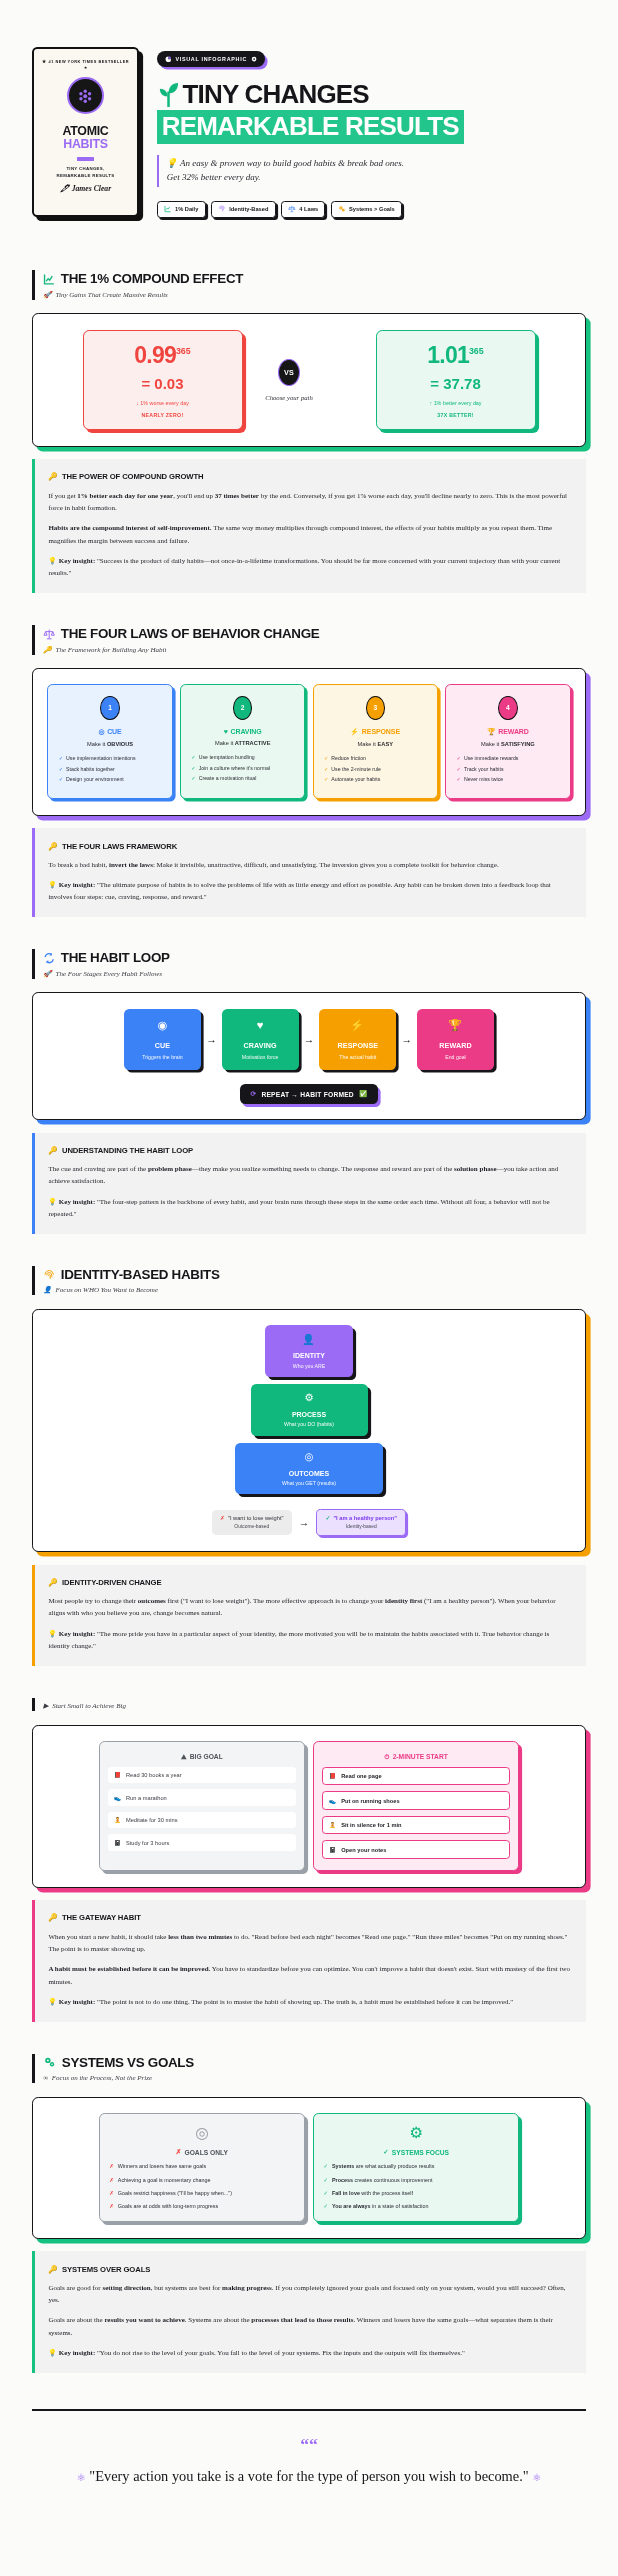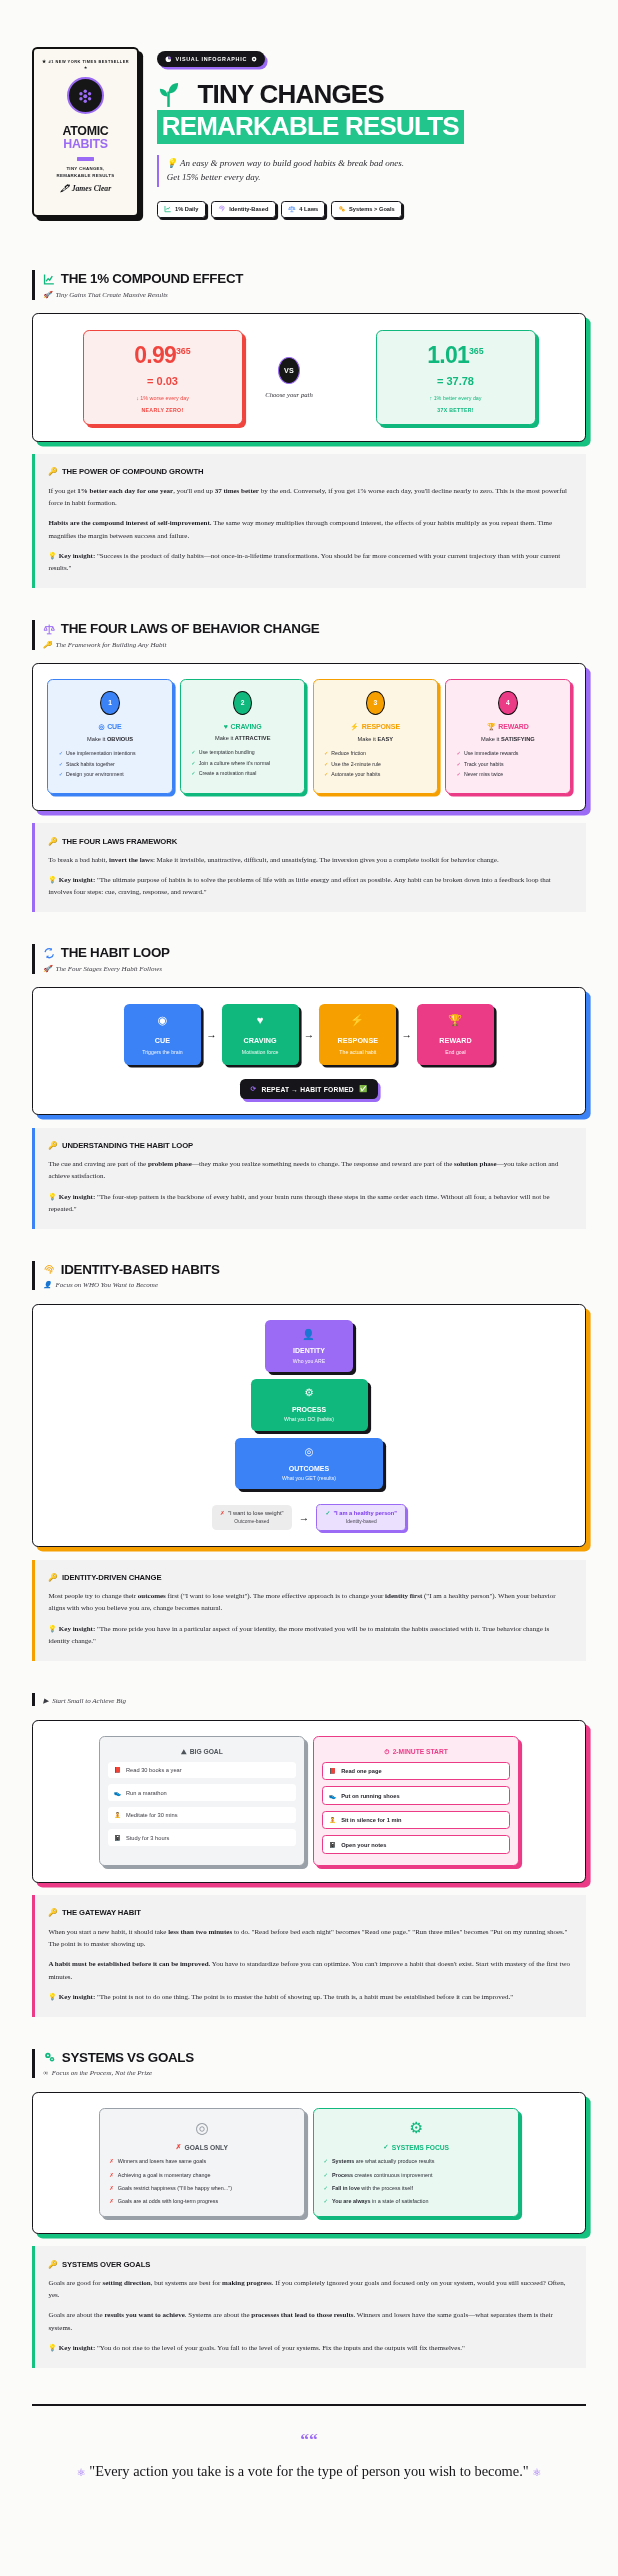--- a/index.html
+++ b/index.html
@@ -39,21 +39,21 @@
   .brule{width:17.5px;height:3.1px;background:#9b6bf5;margin:6.7px 0 5.7px 0;border-radius:0.5px;}
   .bsub{font-size:4.4px;font-weight:bold;letter-spacing:0.3px;text-align:center;line-height:1.5;color:#23232a;}
   .bauthor{margin-top:4.6px;font-family:"Liberation Serif",serif;font-style:italic;font-size:7.7px;font-weight:bold;display:flex;align-items:center;gap:2.1px;}
 
   .headmain{flex:1;padding-top:4.1px;}
   .badge{
     display:inline-flex;align-items:center;gap:4.1px;background:#15151a;color:#fff;
     border-radius:11.3px;padding:4.6px 8.2px;font-size:5.4px;font-weight:bold;letter-spacing:0.7px;
     box-shadow:2.6px 2.6px 0 #9b6bf5;
   }
-  .h1{font-size:26px;font-weight:900;letter-spacing:-0.8px;line-height:.98;margin-top:14.4px;display:flex;align-items:center;gap:18px;}
+  .h1{font-size:26px;font-weight:900;letter-spacing:-0.8px;line-height:.98;margin-top:14.4px;display:flex;align-items:center;gap:3px;}
   .h1 .sprout{flex:0 0 auto;}
   .h2band{background:#22c58b;color:#fff;font-size:26px;font-weight:900;letter-spacing:-0.8px;
     line-height:1.02;padding:3.1px 5.2px 4.6px 5.2px;display:inline-block;margin-top:1.5px;}
   .tagline{border-left:2.6px solid #9b6bf5;padding:2.1px 0 2.1px 8.2px;margin-top:11.3px;
     font-family:"Liberation Serif",serif;font-style:italic;font-size:9px;line-height:1.55;color:#2a2a30;max-width:340px;}
   .pills{display:flex;gap:5.2px;margin-top:13.4px;flex-wrap:wrap;}
   .pill{background:#fff;border:1.3px solid #15151a;border-radius:3.6px;padding:3.6px 6.2px;
     font-size:5.7px;font-weight:bold;display:flex;align-items:center;gap:3.6px;box-shadow:2.1px 2.1px 0 #15151a;}
 
   
@@ -70,21 +70,21 @@
   .panel.o{box-shadow:4.6px 4.6px 0 #f5a000;}
   .panel.k{box-shadow:4.6px 4.6px 0 #ec3b86;}
 
   
   .compound{display:flex;align-items:center;justify-content:center;gap:8px;}
   .ccard{flex:1;max-width:160px;border:1.5px solid;border-radius:6.2px;padding:13.4px 8.2px 11.3px;text-align:center;}
   .ccard.bad{border-color:#f0453f;background:#fdeeee;box-shadow:3.1px 3.1px 0 #f0453f;}
   .ccard.good{border-color:#11b87e;background:#e9f9f2;box-shadow:3.1px 3.1px 0 #11b87e;margin-left:40px;}
   .cbig{font-size:23px;font-weight:900;letter-spacing:-0.8px;line-height:1;}
   .cbig sup{font-size:8.8px;font-weight:900;vertical-align:super;letter-spacing:0;}
-  .ceq{font-size:11px;font-weight:900;margin-top:8.2px;}
+  .ceq{font-size:15px;font-weight:900;margin-top:8.2px;}
   .cnote{font-size:5.4px;margin-top:7.7px;font-weight:500;}
   .ctag{font-size:5.2px;font-weight:900;letter-spacing:0.3px;margin-top:5.7px;}
   .bad .cbig,.bad .ceq,.bad .cnote,.bad .ctag{color:#f0453f;}
   .good .cbig,.good .ceq,.good .cnote,.good .ctag{color:#11b87e;}
   .vsw{display:flex;flex-direction:column;align-items:center;gap:7.2px;width:77px;}
   .vs{width:21.6px;height:27px;border-radius:50%;background:#161616;border:1.5px solid #9b6bf5;color:#fff;
       display:flex;align-items:center;justify-content:center;font-weight:900;font-size:7.2px;letter-spacing:0.3px;}
   .vstxt{font-family:"Liberation Serif",serif;font-style:italic;font-size:6.7px;color:#2c2c33;}
 
   
@@ -220,21 +220,21 @@
           <path d="M12 13C12 6 16 2 22 2c0 7-4 11-10 11z" fill="#11b87e"></path>
           <path d="M11 16C11 11 8 8 3 8c0 5 3 8 8 8z" fill="#11b87e"></path>
         </svg>
         <span>TINY CHANGES</span>
       </div>
       <div class="h2band">REMARKABLE RESULTS</div>
 
       <div class="tagline">
         <span style="color:#9b6bf5;">💡</span>
         <span>An easy &amp; proven way to build good habits &amp; break bad ones.</span><br>
-        <span>Get 15% better every day.</span>
+        <span>Get 32% better every day.</span>
       </div>
 
       <div class="pills">
         <div class="pill">
           <svg width="7.7" height="7.7" viewBox="0 0 24 24">
               <path d="M3 3v18h18" stroke="#11b87e" stroke-width="2.4" fill="none"></path>
               <path d="M6 15l4-5 3 3 5-7" stroke="#11b87e" stroke-width="2.4" fill="none"></path>
             </svg>
           <span>1% Daily</span>
         </div>

